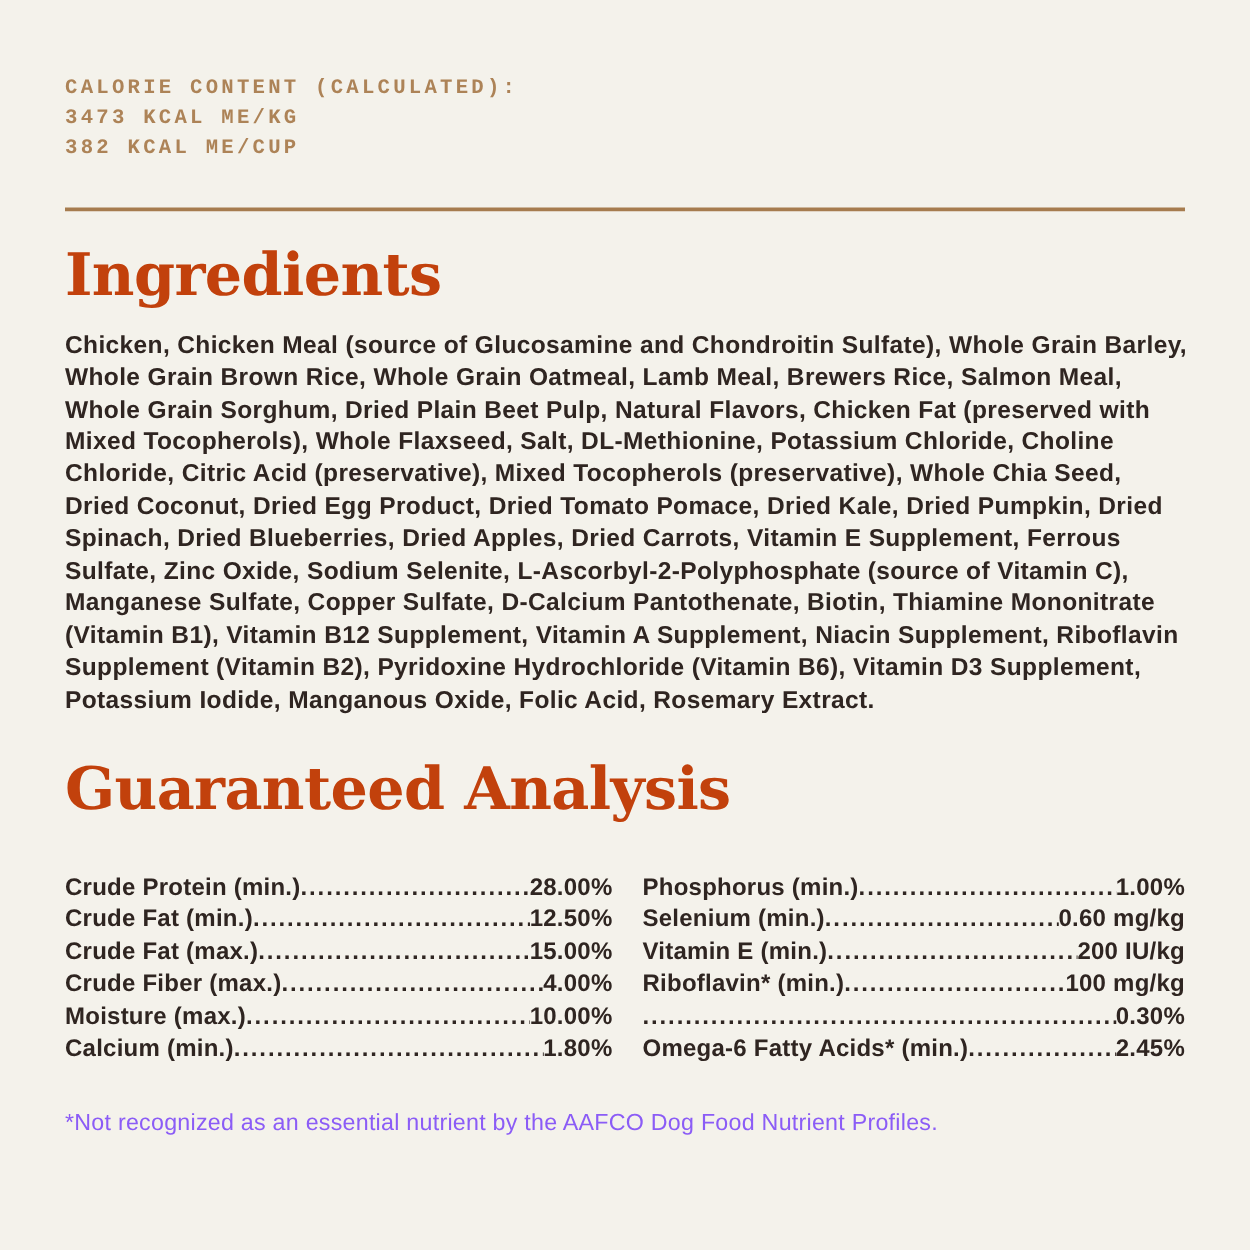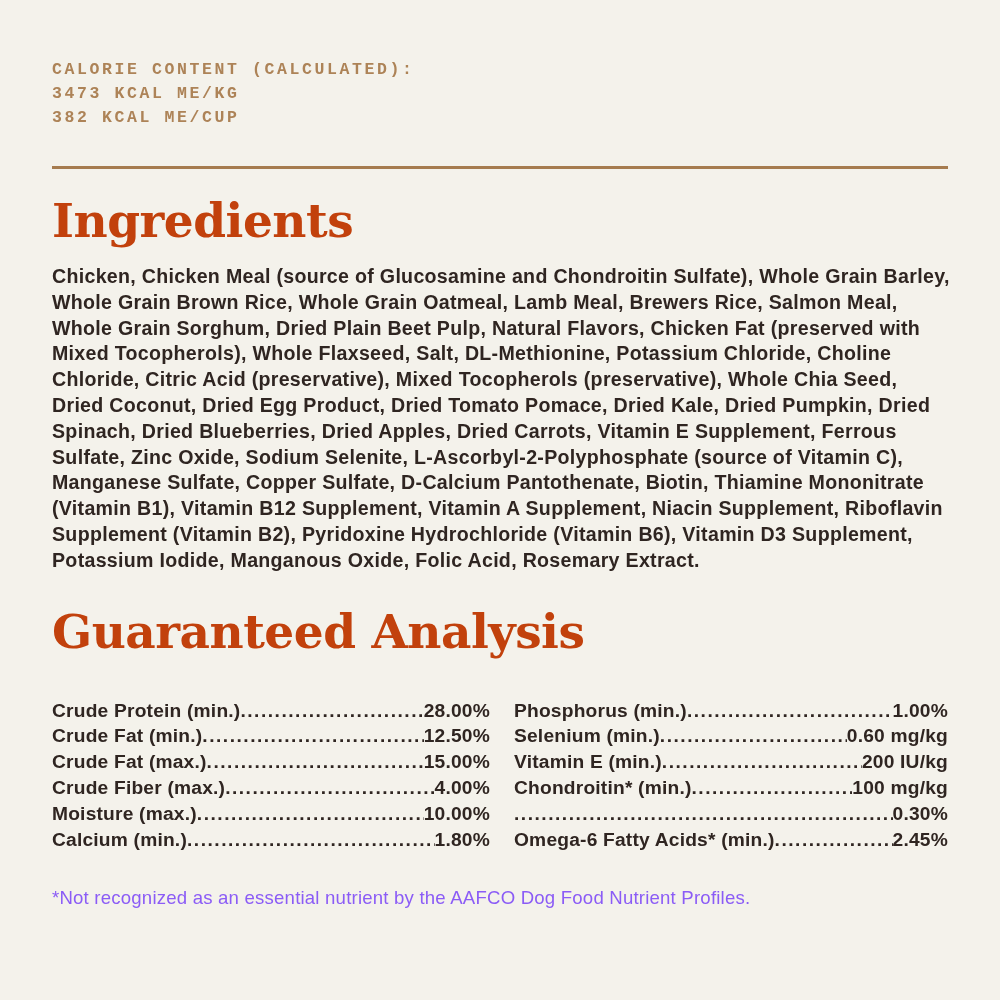--- a/index.html
+++ b/index.html
@@ -172,21 +172,21 @@
         <span class="ga-label">Selenium (min.)</span>
         <span class="ga-dots"></span>
         <span class="ga-value">0.60 mg/kg</span>
       </div>
       <div class="ga-row">
         <span class="ga-label">Vitamin E (min.)</span>
         <span class="ga-dots"></span>
         <span class="ga-value">200 IU/kg</span>
       </div>
       <div class="ga-row">
-        <span class="ga-label">Chondroitin* (min.)</span>
+        <span class="ga-label">Riboflavin* (min.)</span>
         <span class="ga-dots"></span>
         <span class="ga-value">100 mg/kg</span>
       </div>
       <div class="ga-row">
         <span class="ga-dots"></span>
         <span class="ga-value">0.30%</span>
       </div>
       <div class="ga-row">
         <span class="ga-label">Omega-6 Fatty Acids* (min.)</span>
         <span class="ga-dots"></span>

